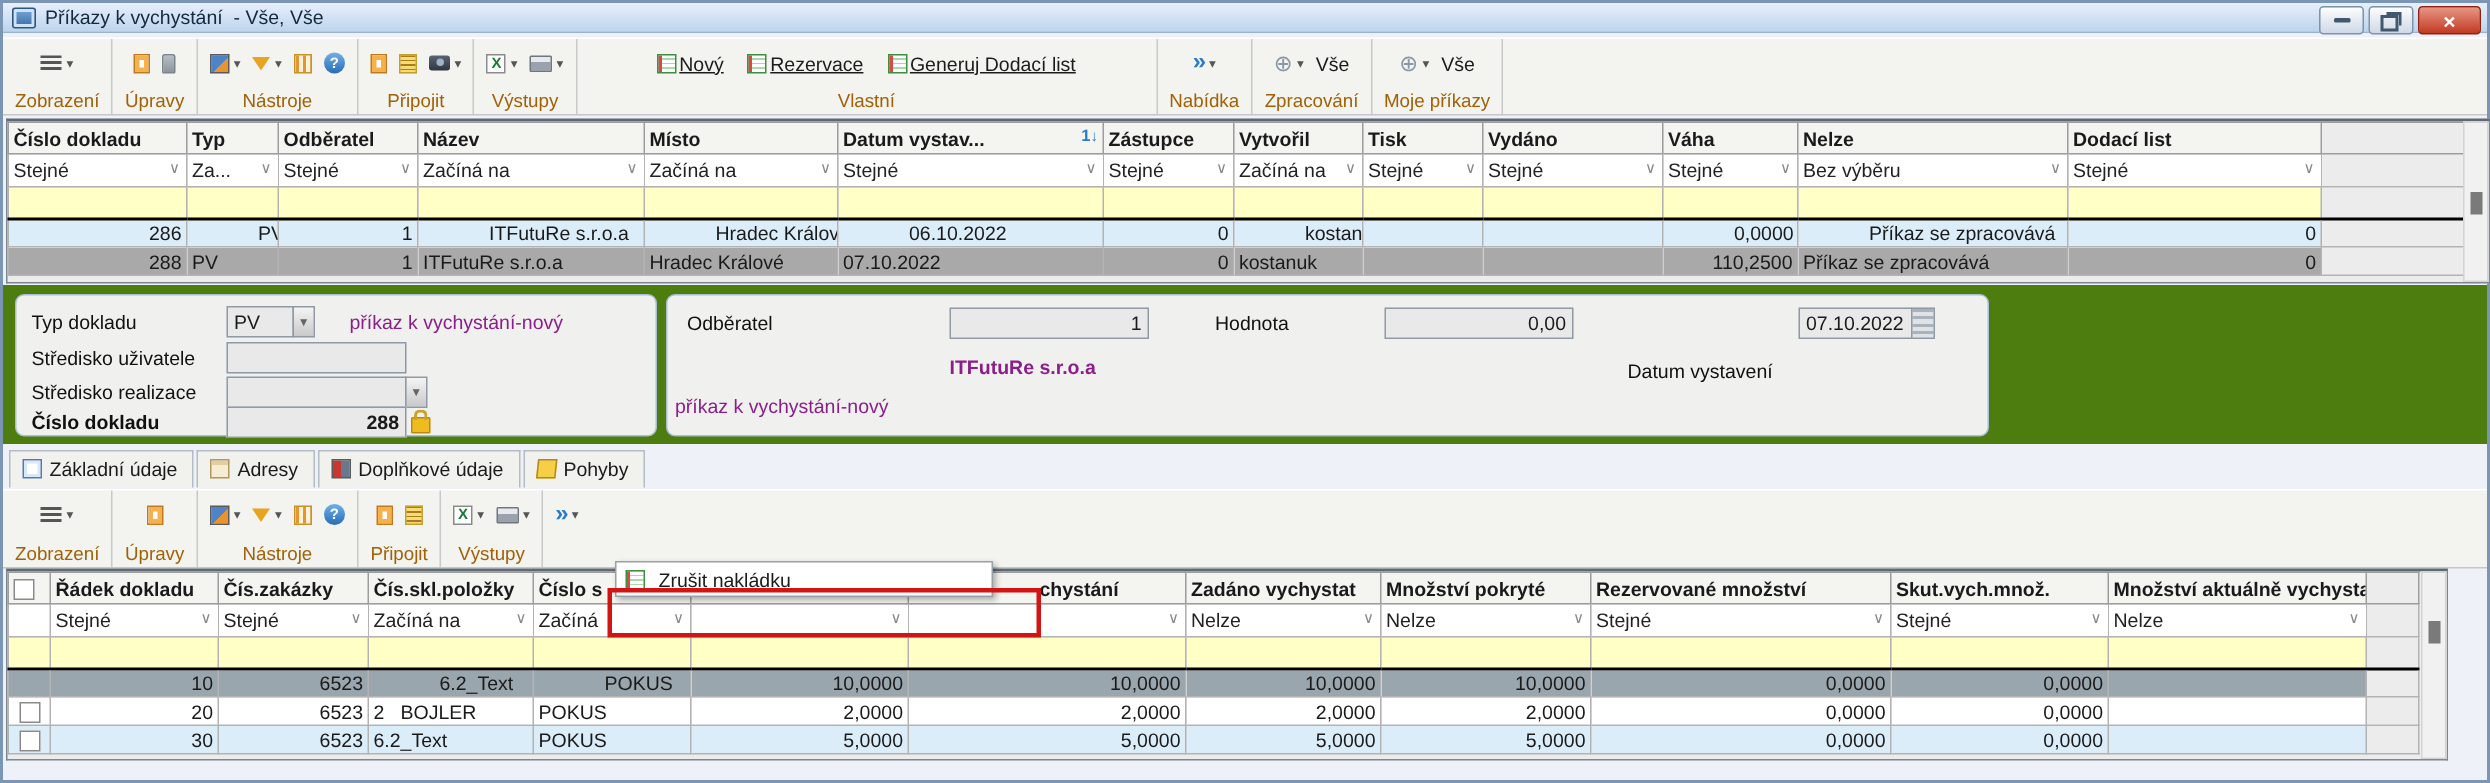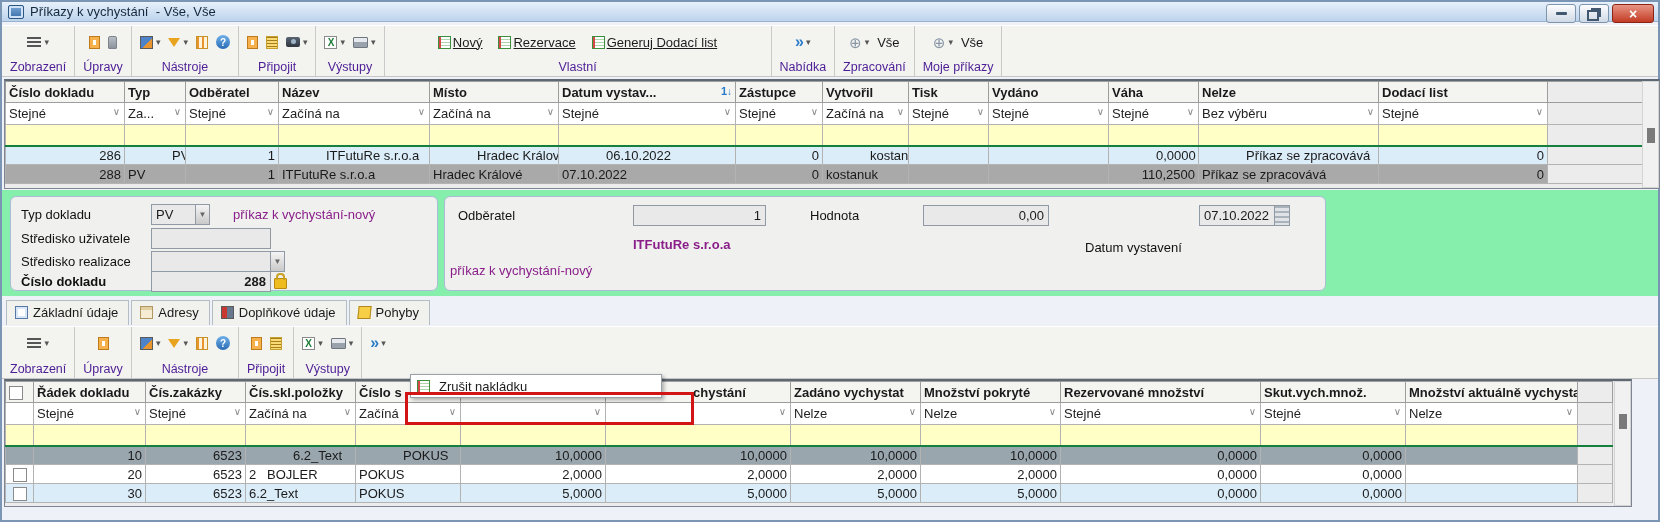--- a/index.html
+++ b/index.html
@@ -15,21 +15,21 @@
   .wbtn.close{width:42px;background:linear-gradient(#e89584,#c23b24);border-color:#8d2413;color:#fff;font-weight:bold;font-size:14px;line-height:1;}
   .g-min{width:11px;height:3px;background:#41586f;border-radius:1px;}
   .g-rest{width:8px;height:7px;border:2px solid #41586f;box-shadow:3px -3px 0 -1px #41586f;margin-top:3px;margin-right:3px;}
 
   
   .toolbar{position:absolute;left:0;right:0;background:#f3f3f0;border-top:1px solid #ffffff;border-bottom:1px solid #c6c6c6;display:flex;align-items:stretch;box-sizing:border-box;}
   .toolbar.tb1{top:23px;height:52px;}
   .toolbar.tb2{top:324px;height:53px;}
   .tb-group{display:flex;flex-direction:column;align-items:center;justify-content:space-between;padding:4px 8px 2px 8px;border-right:1px solid #c9c9c9;}
   .tb-icons{display:flex;align-items:center;gap:8px;height:24px;}
-  .tb-label{font-size:12.5px;color:#4c1d95;padding-top:2px;}
+  .tb-label{font-size:12.5px;color:#a16207;padding-top:2px;}
   .tbtn{display:inline-flex;align-items:center;gap:2px;cursor:default;}
   .tbtn .cap{font-size:13px;color:#1c1c1c;text-decoration:underline;}
   .caret::after{content:"▾";font-size:9px;color:#555;margin-left:1px;}
 
   
   .ic{display:inline-block;box-sizing:border-box;}
   .i-lines{width:14px;height:11px;background:repeating-linear-gradient(180deg,#555 0 2px,transparent 2px 4px);}
   .i-page{width:11px;height:13px;background:#fff;border:1px solid #c07a1e;box-shadow:inset 0 0 0 3px #f6b04c;}
   .i-trash{width:9px;height:13px;background:linear-gradient(#b9bfc6,#8d949c);border-radius:2px 2px 1px 1px;border:1px solid #7d848c;}
   .i-chart{width:13px;height:13px;border:1px solid #5a5a5a;background:linear-gradient(135deg,#4f83c8 55%,#e8952f 55%);}
@@ -51,36 +51,36 @@
   table.grid th,table.grid td{border:1px solid #b3b3b3;overflow:hidden;white-space:nowrap;box-sizing:border-box;padding:0 3px;}
   table.grid th{background:#f4f4f1;font-weight:bold;text-align:left;border-color:#9d9d9d;height:21px;}
   td.f{background:#fff;height:22px;position:relative;color:#222;}
   td.f::after{content:"∨";position:absolute;right:4px;top:3px;font-size:10px;color:#888;}
   td.y{background:#ffffc6;height:21px;}
   tr.datarow td{height:19px;}
   tr.blue td{background:#dcedfa;}
   tr.white td{background:#ffffff;}
   tr.sel td{background:#a9a9a9;}
   tr.sel2 td{background:#9aa6ae;}
-  tr.firstdata td{border-top:2px solid #15803d;padding-left:47px;}
+  tr.firstdata td{border-top:2px solid #000000;padding-left:47px;}
   .num{text-align:right;}
   .ws{white-space:pre !important;}
   th.fill,td.fill{background:#ececec !important;border-top:none;border-bottom:none;border-right:none;}
   .sortmark{float:right;color:#2a7cc8;font-weight:bold;font-size:11px;}
   .sortmark .arr{font-size:10px;}
   .cb{display:inline-block;width:12px;height:12px;background:#fff;border:1px solid #8a8a8a;vertical-align:middle;}
   th.cbc,td.cbc{text-align:center;padding:0;}
   .padhdr{padding-left:84px;}
 
   
   .vscroll{position:absolute;width:17px;background:#f1f1f1;border:1px solid #d4d4d4;box-sizing:border-box;}
   .vthumb{position:absolute;left:4px;width:8px;height:15px;background:#7a7a7a;}
 
   
-  .formpanel{position:absolute;left:0;top:188px;right:0;height:106px;background:#86efac;}
+  .formpanel{position:absolute;left:0;top:188px;right:0;height:106px;background:#4d7c0f;}
   .gbox{position:absolute;border:1px solid #a9bed6;border-radius:6px;background:#f0f0ee;box-sizing:border-box;}
   .flabel{position:absolute;font-size:13px;color:#111;}
   .flabel.b{font-weight:bold;}
   .ffield{position:absolute;background:#e9e9e9;border:1px solid #8f9aa5;box-sizing:border-box;font-size:13px;display:flex;align-items:center;padding:0 4px;height:21px;}
   .ffield.right{justify-content:flex-end;}
   .fbtn{position:absolute;width:15px;height:21px;background:linear-gradient(#f4f4f4,#c9c9c9);border:1px solid #8f9aa5;box-sizing:border-box;color:#666;font-size:8px;display:flex;align-items:center;justify-content:center;}
   .i-cal{position:absolute;width:16px;height:21px;border:1px solid #8f9aa5;background:#dfe3e8 repeating-linear-gradient(180deg,#aab2bc 0 2px,transparent 2px 5px);box-sizing:border-box;}
   .purple{color:#8a1f8a;}
   .purple.b{font-weight:bold;}
   .i-lock{position:absolute;width:11px;height:9px;background:#eebc1e;border:1px solid #b88a10;border-radius:1px;}

